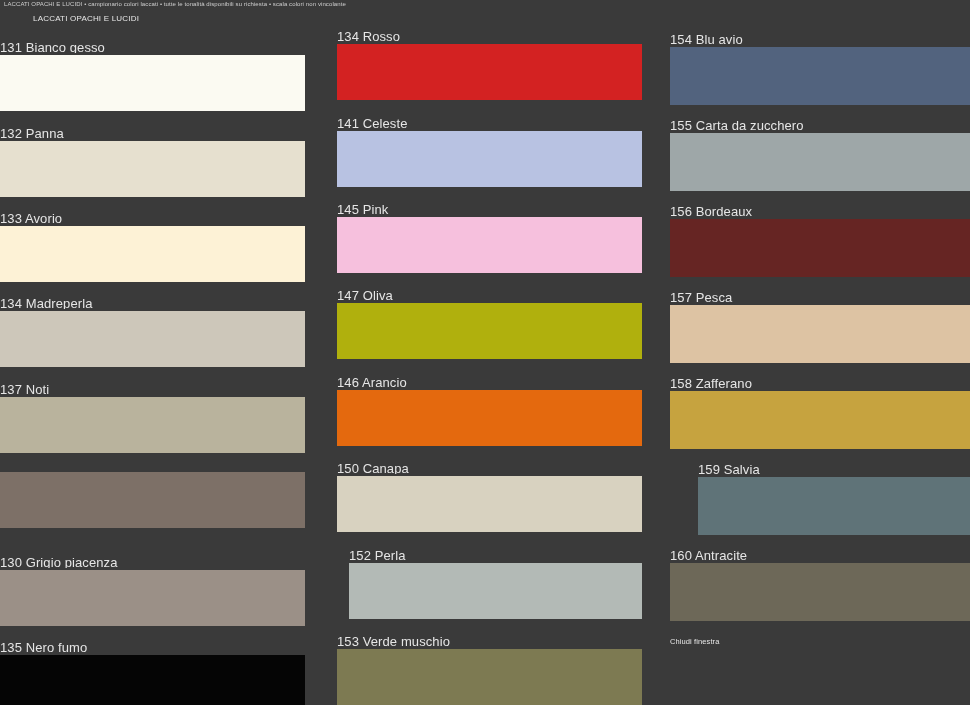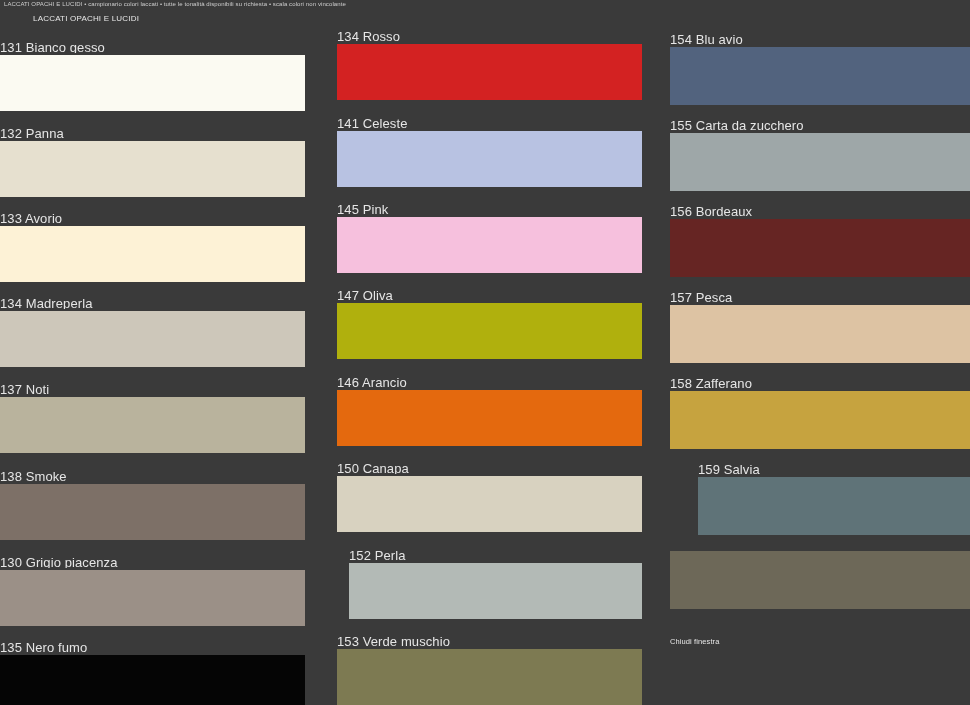--- a/index.html
+++ b/index.html
@@ -108,21 +108,20 @@
         </div>
         <div class="swatch-cell" style="top: 267px;">
           <div class="swatch-label">134 Madreperla</div>
           <div class="swatch-chip" style="background: rgb(205, 199, 186);"></div>
         </div>
         <div class="swatch-cell" style="top: 353px;">
           <div class="swatch-label">137 Noti</div>
           <div class="swatch-chip" style="background: rgb(185, 179, 157);"></div>
         </div>
         <div class="swatch-cell" style="top: 440px;">
-          <div class="swatch-label">138 Smoke</div>
           <div class="swatch-chip" style="background: rgb(125, 112, 103);"></div>
         </div>
         <div class="swatch-cell" style="top: 526px;">
           <div class="swatch-label">130 Grigio piacenza</div>
           <div class="swatch-chip" style="background: rgb(155, 144, 135);"></div>
         </div>
         <div class="swatch-cell" style="top: 611px;">
           <div class="swatch-label">135 Nero fumo</div>
           <div class="swatch-chip" style="background: rgb(5, 5, 5);"></div>
         </div>
@@ -180,19 +179,20 @@
         </div>
         <div class="swatch-cell" style="top: 347px;">
           <div class="swatch-label">158 Zafferano</div>
           <div class="swatch-chip" style="background: rgb(198, 163, 63);"></div>
         </div>
         <div class="swatch-cell" style="top: 433px; padding-left: 28px;">
           <div class="swatch-label">159 Salvia</div>
           <div class="swatch-chip" style="background: rgb(95, 115, 120);"></div>
         </div>
         <div class="swatch-cell" style="top: 519px;">
+          <div class="swatch-label">160 Antracite</div>
           <div class="swatch-chip" style="background: rgb(109, 104, 88);"></div>
         </div>
         <div class="close-link" style="position: absolute; top: 605px;">Chiudi finestra</div>
       </div>
   </div>
 
 </div>
 
 </body></html>

